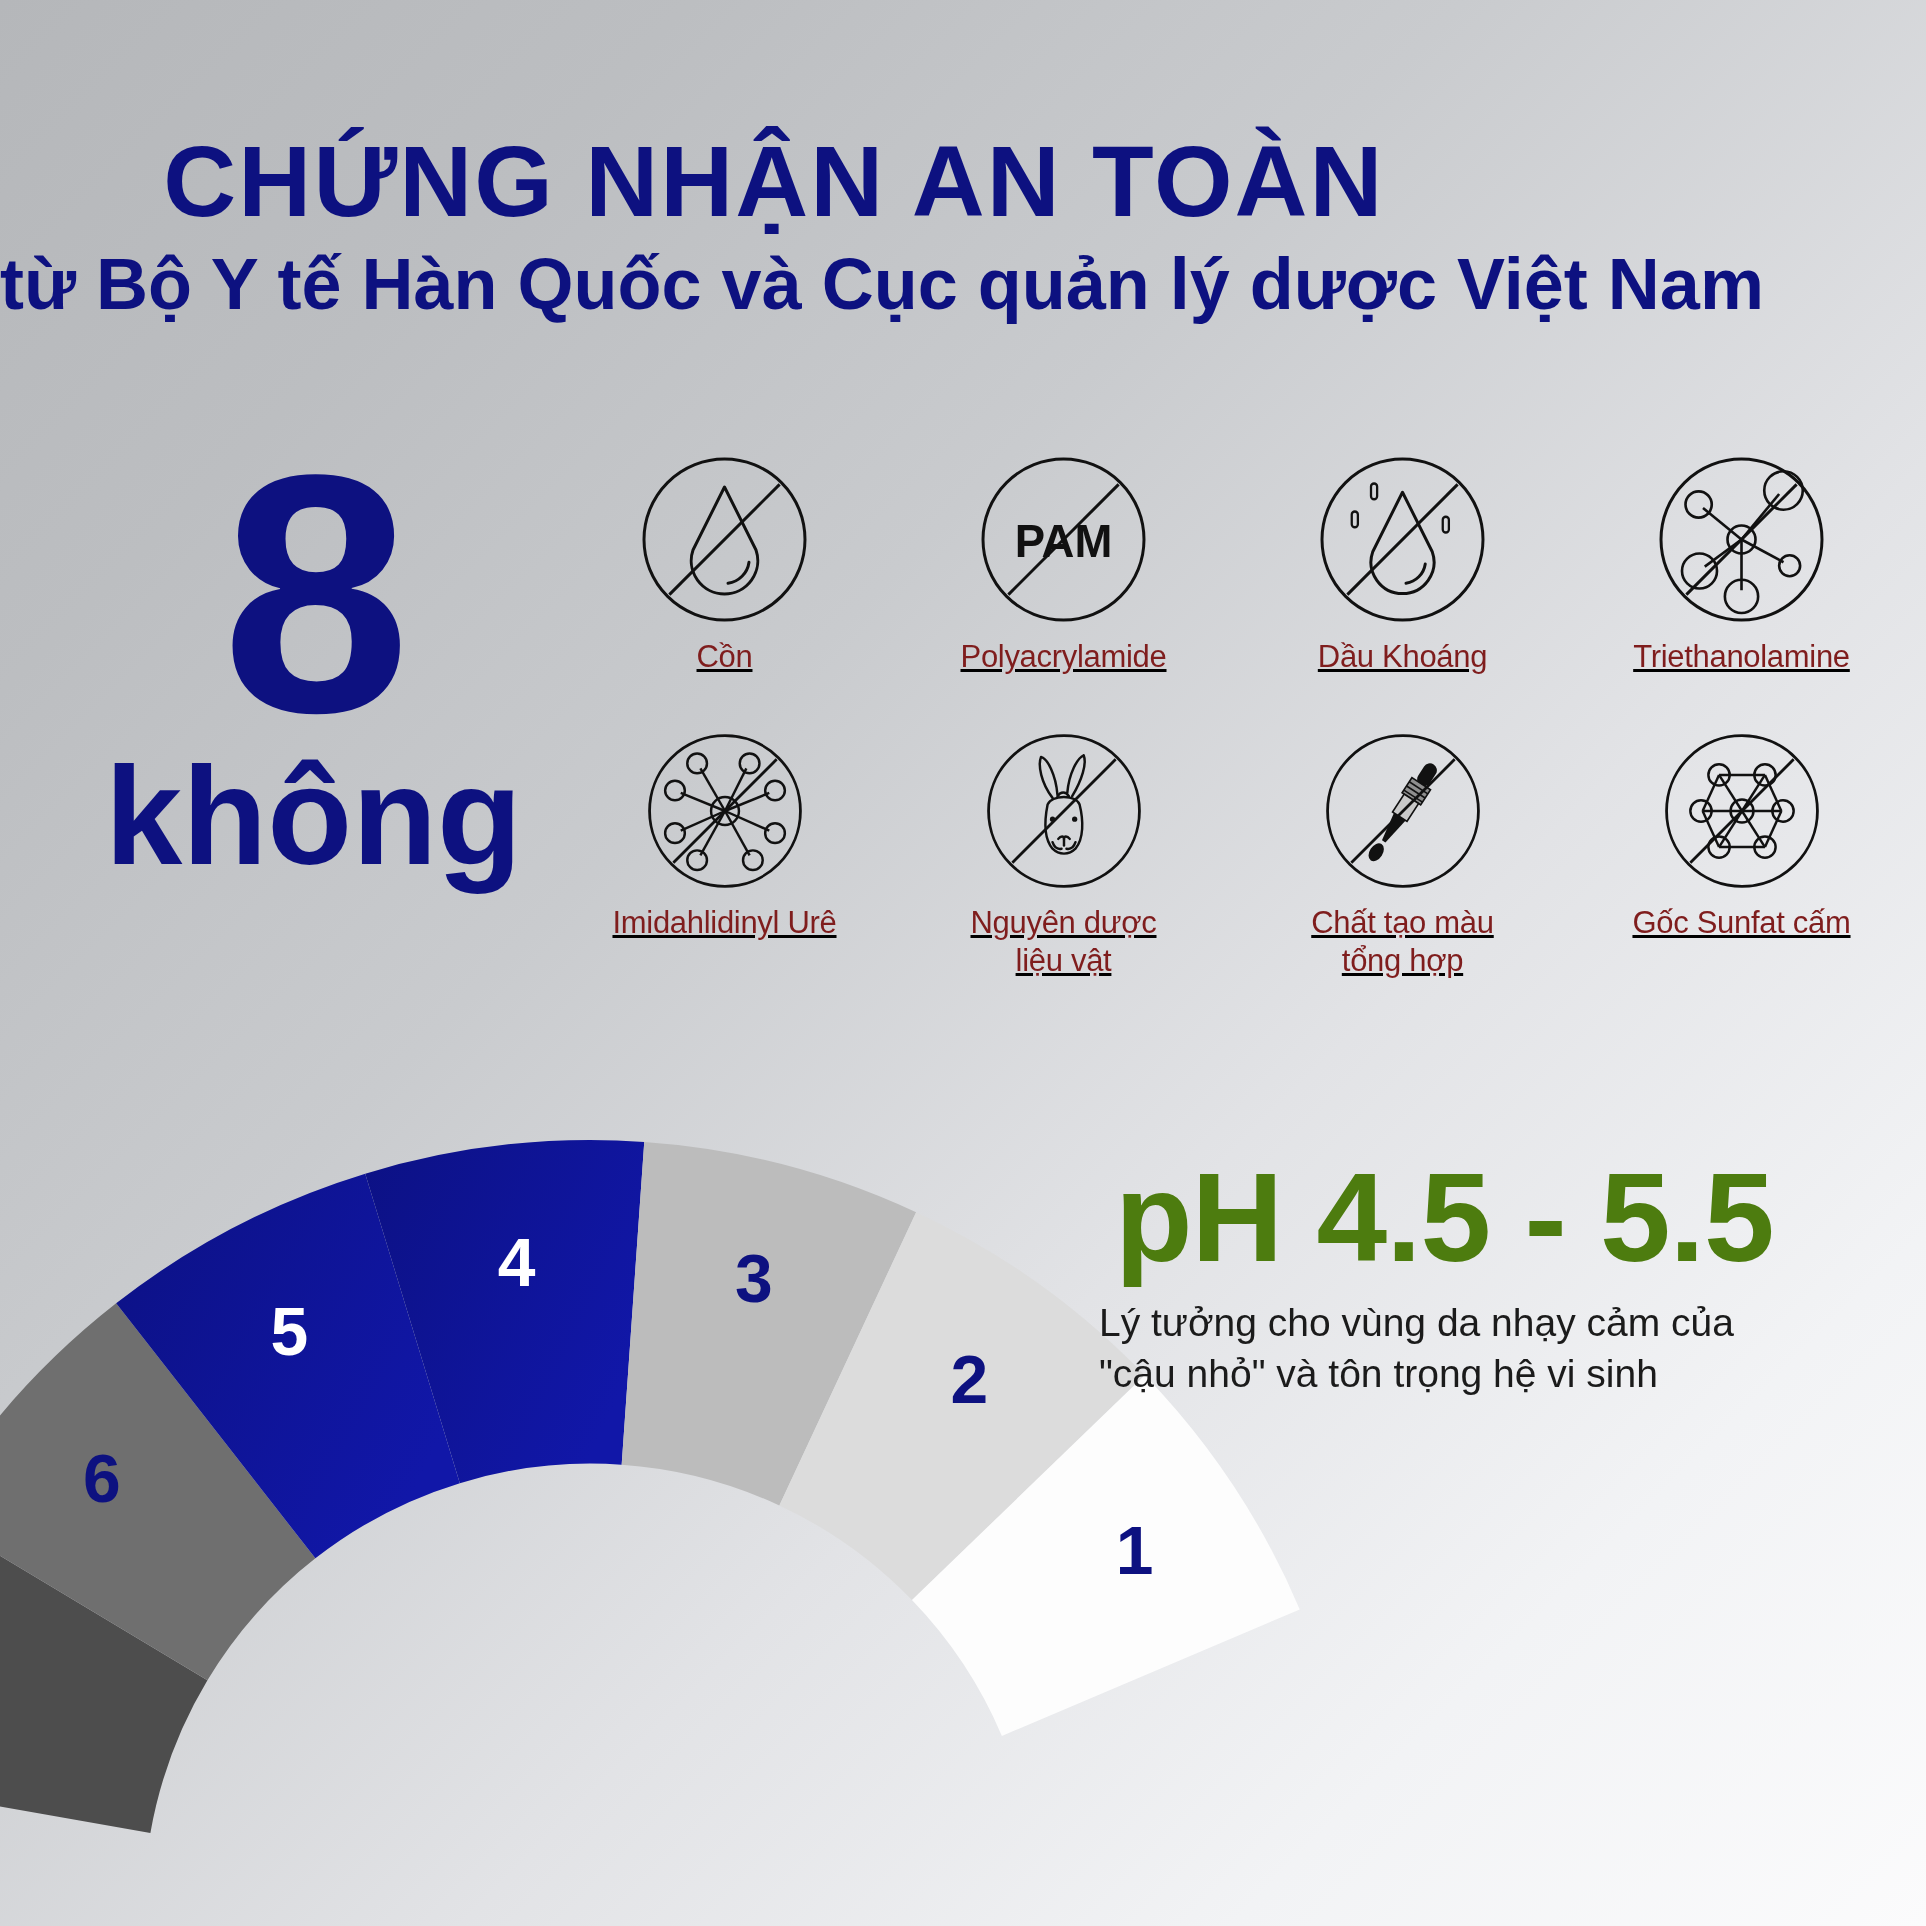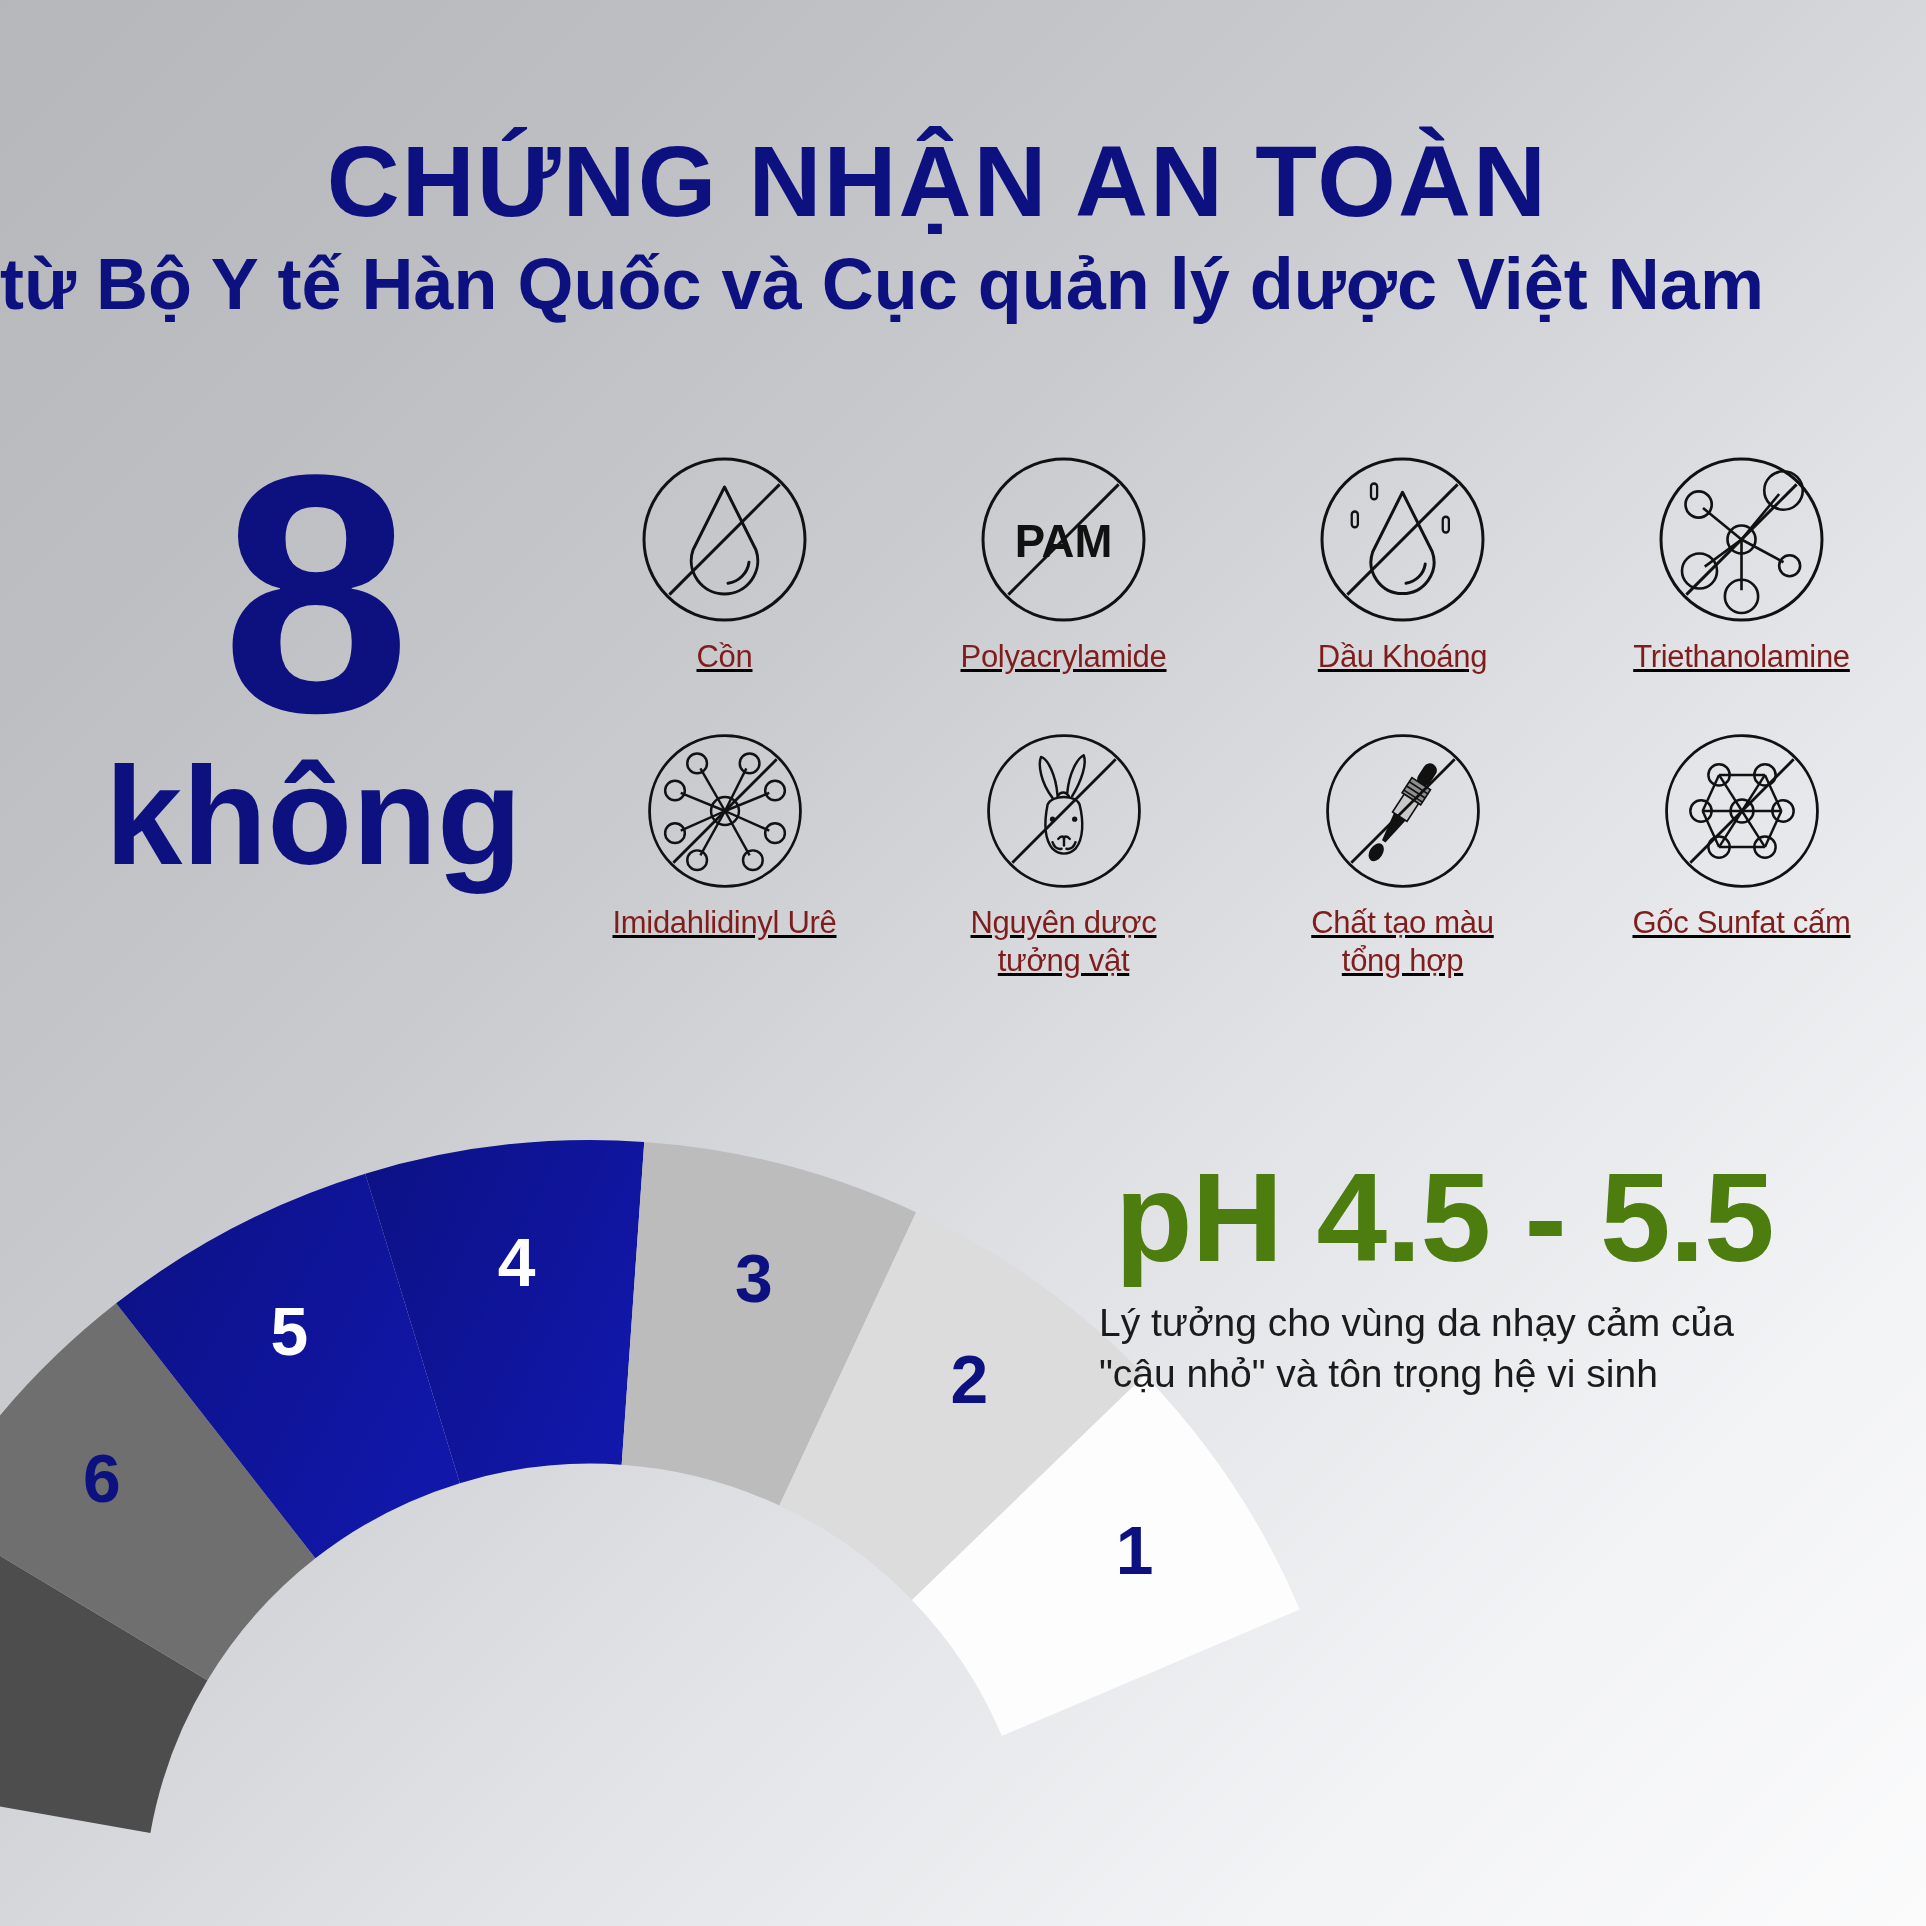--- a/index.html
+++ b/index.html
@@ -6,21 +6,21 @@
   html,body{margin:0;padding:0;}
   body{
     width:1926px;height:1926px;overflow:hidden;
     font-family:"Liberation Sans", sans-serif;
     background:linear-gradient(135deg,#b5b7ba 0%, #bcbec1 18%, #c9cbce 38%, #e2e3e6 62%, #f2f3f5 82%, #fbfbfc 100%);
     position:relative;
   }
   .stage{position:absolute;inset:0;}
 
   
-  .header{position:absolute;left:0;top:128px;width:1548px;text-align:right;}
+  .header{position:absolute;left:0;top:128px;width:1548px;text-align:center;}
   .title-main{
     font-size:101px;font-weight:bold;letter-spacing:2.1px;
     color:#0d1180;line-height:1.05;margin:0;white-space:nowrap;
   }
   .title-sub{
     font-size:72px;font-weight:bold;letter-spacing:0px;
     color:#0d1180;line-height:1.15;margin:9.2px 0 0 0;white-space:nowrap;
   }
 
   
@@ -192,21 +192,21 @@
             <path d="M93 134 C96 130 100 130 100 134 C100 130 104 130 107 134"></path>
             <path d="M100 134 L100 142"></path>
             <path d="M86 138 C88 144 92 147 97 146"></path>
             <path d="M114 138 C112 144 108 147 103 146"></path>
           </g>
           <line x1="37" y1="163" x2="163" y2="37" stroke="#111" stroke-width="3.4"></line>
         </svg>
       </div>
       <div class="icon-label">
         <div>Nguyên dược</div>
-        <div>tưởng vật</div>
+        <div>liệu vật</div>
       </div>
     </div>
 
     <div class="icon-cell row2">
       <div class="icon-circle">
         <svg viewBox="0 0 200 200">
           <circle cx="100" cy="100" r="92" fill="none" stroke="#111" stroke-width="3.4"></circle>
           <g transform="rotate(33 100 100)">
             <rect x="92" y="32" width="17" height="30" rx="8.5" fill="#111"></rect>
             <rect x="87" y="60" width="27" height="22" fill="#8e8e8e" stroke="#111" stroke-width="2"></rect>

